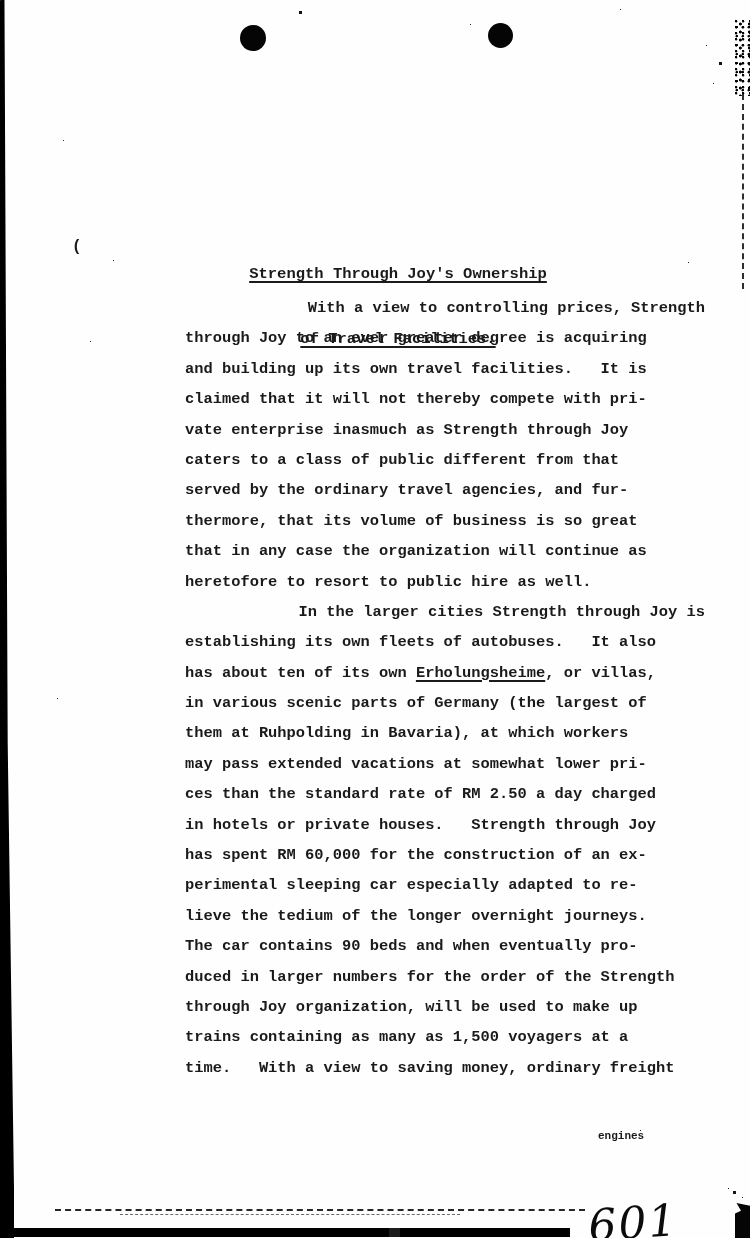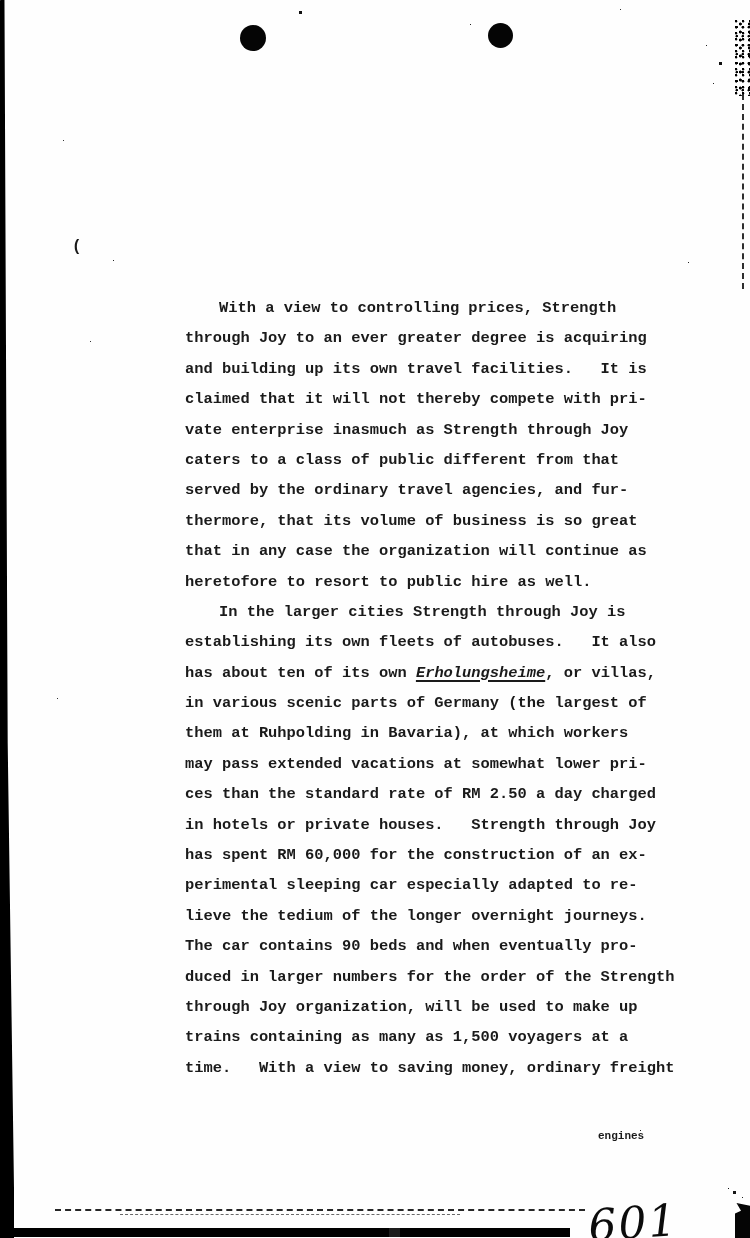--- a/index.html
+++ b/index.html
@@ -65,26 +65,25 @@
     text-underline-offset: 3px;
     text-decoration-thickness: 1.5px;
   }
   .body-text {
     position: absolute; left: 185px; top: 293px; width: 520px;
     font-size: 15.4px; font-weight: 700;
     line-height: 30.4px;
     white-space: pre;
   }
   .typed-line { height: 30.4px; }
-  .typed-line.indent { padding-left: 34px; }
+  .typed-line.indent { padding-left: 34px; text-align: right; }
   .typed-line .u {
     text-decoration: underline;
     text-underline-offset: 3px;
     text-decoration-thickness: 1.5px;
-    font-style: italic;
   }
   .catchword {
     position: absolute; left: 598px; top: 1086px;
     font-size: 11px; font-weight: 700; white-space: pre; margin-top: 44px;
   }
   .stray-paren {
     position: absolute; left: 72px; top: 238px;
     font-size: 16px; font-weight: 700;
   }
 
@@ -133,20 +132,24 @@
   <div class="punch-hole hole-1"></div>
   <div class="punch-hole hole-2"></div>
 
   <div class="right-noise-band"></div>
   <div class="right-dash-line"></div>
   <div class="speckles"></div>
 
   <div class="stray-paren">(</div>
 
 
+  <div class="doc-title">
+    <div class="t-line">Strength Through Joy's Ownership</div>
+    <div class="t-line">of Travel Facilities.</div>
+  </div>
 
   <div class="body-text" id="body-lines"><div class="typed-line indent"><span>With a view to controlling prices, Strength</span></div><div class="typed-line"><span>through Joy to an ever greater degree is acquiring</span></div><div class="typed-line"><span>and building up its own travel facilities.   It is</span></div><div class="typed-line"><span>claimed that it will not thereby compete with pri-</span></div><div class="typed-line"><span>vate enterprise inasmuch as Strength through Joy</span></div><div class="typed-line"><span>caters to a class of public different from that</span></div><div class="typed-line"><span>served by the ordinary travel agencies, and fur-</span></div><div class="typed-line"><span>thermore, that its volume of business is so great</span></div><div class="typed-line"><span>that in any case the organization will continue as</span></div><div class="typed-line"><span>heretofore to resort to public hire as well.</span></div><div class="typed-line indent"><span>In the larger cities Strength through Joy is</span></div><div class="typed-line"><span>establishing its own fleets of autobuses.   It also</span></div><div class="typed-line"><span>has about ten of its own </span><span class="u">Erholungsheime</span><span>, or villas,</span></div><div class="typed-line"><span>in various scenic parts of Germany (the largest of</span></div><div class="typed-line"><span>them at Ruhpolding in Bavaria), at which workers</span></div><div class="typed-line"><span>may pass extended vacations at somewhat lower pri-</span></div><div class="typed-line"><span>ces than the standard rate of RM 2.50 a day charged</span></div><div class="typed-line"><span>in hotels or private houses.   Strength through Joy</span></div><div class="typed-line"><span>has spent RM 60,000 for the construction of an ex-</span></div><div class="typed-line"><span>perimental sleeping car especially adapted to re-</span></div><div class="typed-line"><span>lieve the tedium of the longer overnight journeys.</span></div><div class="typed-line"><span>The car contains 90 beds and when eventually pro-</span></div><div class="typed-line"><span>duced in larger numbers for the order of the Strength</span></div><div class="typed-line"><span>through Joy organization, will be used to make up</span></div><div class="typed-line"><span>trains containing as many as 1,500 voyagers at a</span></div><div class="typed-line"><span>time.   With a view to saving money, ordinary freight</span></div></div>
 
   <div class="catchword">engines</div>
 
   <div class="bottom-dash-line"></div>
   <div class="bottom-dash-line2"></div>
   <div class="bottom-bar"></div>
 
   <div class="handwritten-mark">601</div>

